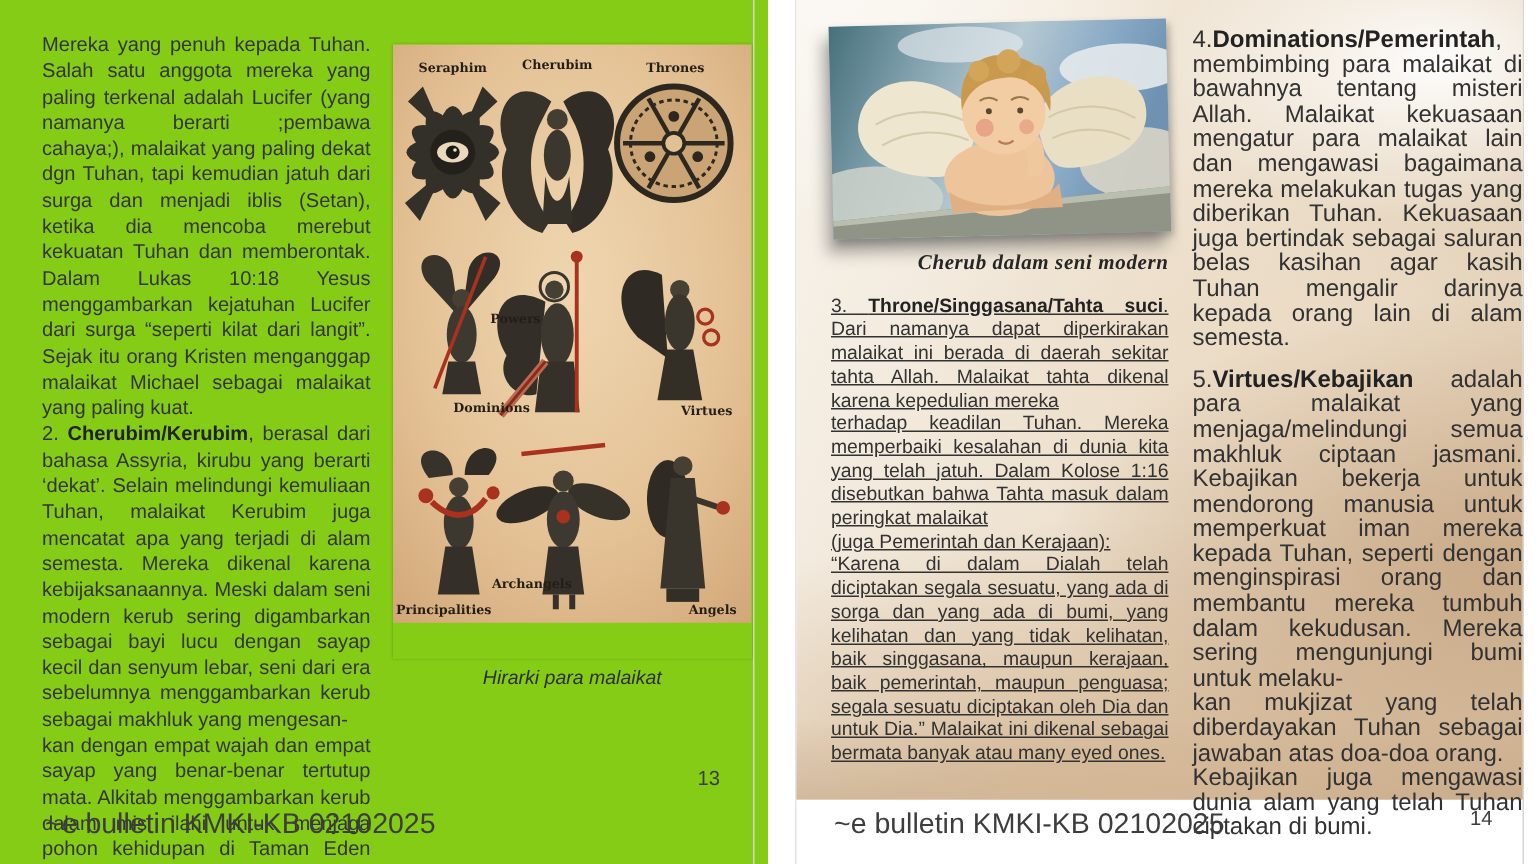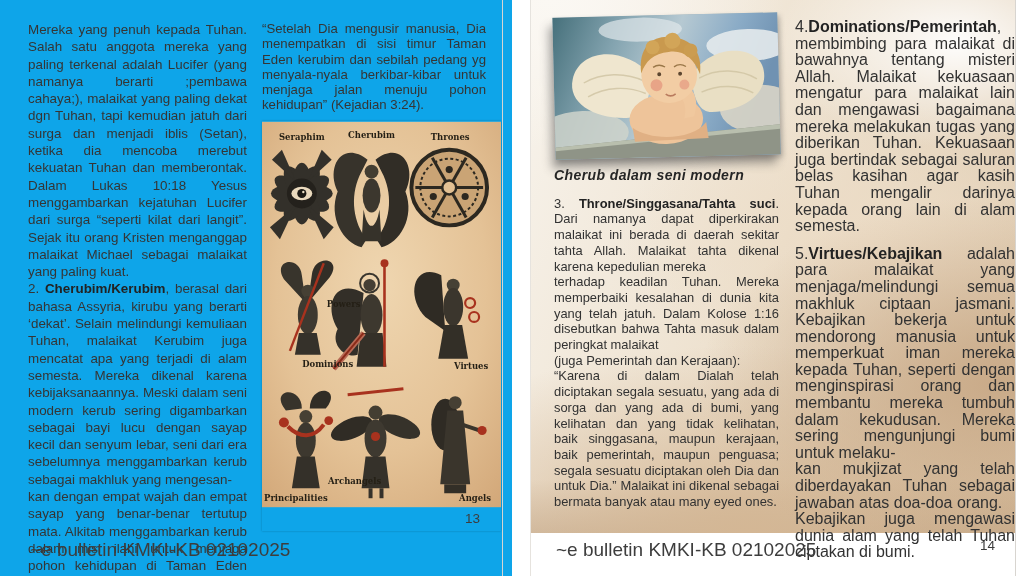--- a/index.html
+++ b/index.html
@@ -2,21 +2,21 @@
 <html><head>
 <meta charset="utf-8">
 <style>
   html,body{margin:0;padding:0;}
   body{
     width:1024px;height:576px;overflow:hidden;background:#ffffff;
     font-family:"Liberation Sans",sans-serif;color:#3b3b3b;position:relative;
   }
   .spread{position:absolute;inset:0;}
   
-  .page-left{position:absolute;left:0;top:0;width:512px;height:576px;background:#0ea5e9;}
+  .page-left{position:absolute;left:0;top:0;width:512px;height:576px;background:#84cc16;}
   .page-left .edge{position:absolute;left:502px;top:0;width:1px;height:576px;background:#d7d5d2;}
   .col{position:absolute;text-align:justify;}
   .col p{margin:0;}
   .col-l1{left:28px;top:21px;width:219px;font-size:13.4px;line-height:17.3px;color:#353535;}
   .col-l2{left:262px;top:21px;width:240px;font-size:13.2px;line-height:15.3px;color:#353535;}
   .col-l2 .quote{width:224px;}
   .engraving-wrap{position:relative;margin-top:8px;width:239px;height:410px;box-shadow:0 0 2px rgba(0,0,0,.25);}
   .caption-left{width:239px;text-align:center;font-style:italic;font-size:13px;color:#2f2f2f;margin-top:5px;}
   .footer{position:absolute;top:539px;font-size:19px;color:#3d3d3d;}
   .footer-l{left:30px;}
@@ -32,42 +32,41 @@
       radial-gradient(ellipse 520px 240px at 45% 100%, #d4b795, rgba(212,183,149,0) 78%),
       radial-gradient(ellipse 360px 200px at 70% 45%, #ecdcc6, rgba(236,220,198,0) 70%),
       linear-gradient(to bottom, rgba(0,0,0,0) 90%, rgba(166,132,98,.45) 100%),
       linear-gradient(112deg, #f8f4ed 0%, #eee2d0 45%, #d9c2a4 100%);
   }
   .col-r1{left:23px;top:15px;width:225px;font-size:12.9px;line-height:15.7px;color:#323232;}
   .col-r2{left:264px;top:19px;width:220px;font-size:16px;line-height:16.6px;color:#323232;}
   .col-r2 p + p{margin-top:11px;}
   .cherub-wrap{position:relative;width:225px;height:142px;transform:rotate(-1.4deg);
     box-shadow:-4px 9px 10px rgba(70,70,70,.45), 2px 3px 5px rgba(90,90,90,.35);background:#9db3bd;}
-  .caption-right{width:225px;text-align:left;font-style:italic;font-weight:bold;
-    font-size:14px;letter-spacing:.4px;color:#262626;margin-top:11px;}
-  .col-r1 .bodytext{margin-top:12px;}
+  .caption-right{width:225px;text-align:right;font-style:italic;font-weight:bold;
+    font-size:14px;letter-spacing:.4px;color:#262626;margin-top:11px;font-family:Liberation Serif, serif;}
+  .col-r1 .bodytext{margin-top:12px;text-decoration:underline;}
   .footer-r{left:25px;}
   .pagenum-r{position:absolute;top:538px;right:20px;font-size:13.5px;color:#3d3d3d;margin-left:12px;}
   b{color:#222;}
   svg text{font-family:"DejaVu Serif",serif;font-weight:bold;fill:#241f15;}
 </style>
 </head>
 <body>
 
 <div class="spread">
 
   <div class="page-left">
 
     <div class="col col-l1">
       <p><span>Mereka yang penuh kepada Tuhan. Salah satu anggota mereka yang paling terkenal adalah Lucifer (yang namanya berarti ;pembawa cahaya;), malaikat yang paling dekat dgn Tuhan, tapi kemudian jatuh dari surga dan menjadi iblis (Setan), ketika dia mencoba merebut kekuatan Tuhan dan memberontak. Dalam Lukas 10:18 Yesus menggambarkan kejatuhan Lucifer dari surga “seperti kilat dari langit”. Sejak itu orang Kristen menganggap malaikat Michael sebagai malaikat yang paling kuat.</span></p>
       <p><span>2. </span><b>Cherubim/Kerubim</b><span>, berasal dari bahasa Assyria, kirubu yang berarti ‘dekat’. Selain melindungi kemuliaan Tuhan, malaikat Kerubim juga mencatat apa yang terjadi di alam semesta. Mereka dikenal karena kebijaksanaannya. Meski dalam seni modern kerub sering digambarkan sebagai bayi lucu dengan sayap kecil dan senyum lebar, seni dari era sebelumnya menggambarkan kerub sebagai makhluk yang mengesan-</span><br><span>kan dengan empat wajah dan empat sayap yang benar-benar tertutup mata. Alkitab menggambarkan kerub dalam misi ilahi untuk menjaga pohon kehidupan di Taman Eden dari manusia yang jatuh ke dalam dosa:</span></p>
     </div>
 
     <div class="col col-l2">
-      <p class="quote"><span>“Setelah Dia mengusir manusia, Dia menempatkan di sisi timur Taman Eden kerubim dan sebilah pedang yg menyala-nyala berkibar-kibar untuk menjaga jalan menuju pohon kehidupan” (Kejadian 3:24).</span></p>
 
       <div class="engraving-wrap">
         <svg viewBox="0 0 240 387" width="239" height="387">
           <defs>
             <radialGradient id="paper" cx="50%" cy="42%" r="80%">
               <stop offset="0%" stop-color="#efd6b0"></stop>
               <stop offset="55%" stop-color="#e4c296"></stop>
               <stop offset="100%" stop-color="#d0a475"></stop>
             </radialGradient>
           </defs>
@@ -178,20 +177,21 @@
           <text x="110" y="16" font-size="8.5" text-anchor="middle">Cherubim</text>
           <text x="189" y="18" font-size="8.5" text-anchor="middle">Thrones</text>
           <text x="82" y="186" font-size="8.5" text-anchor="middle">Powers</text>
           <text x="66" y="246" font-size="8.5" text-anchor="middle">Dominions</text>
           <text x="210" y="248" font-size="8.5" text-anchor="middle">Virtues</text>
           <text x="34" y="381" font-size="8.5" text-anchor="middle">Principalities</text>
           <text x="93" y="364" font-size="8.5" text-anchor="middle">Archangels</text>
           <text x="214" y="381" font-size="8.5" text-anchor="middle">Angels</text>
         </svg>
       </div>
+      <div class="caption-left">Hirarki para malaikat</div>
     </div>
 
     <div class="footer footer-l">~e bulletin KMKI-KB 02102025</div>
     <div class="pagenum-l">13</div>
     <div class="edge"></div>
   </div>
 
   <div class="page-right">
     <div class="cloud-bg"></div>
 

